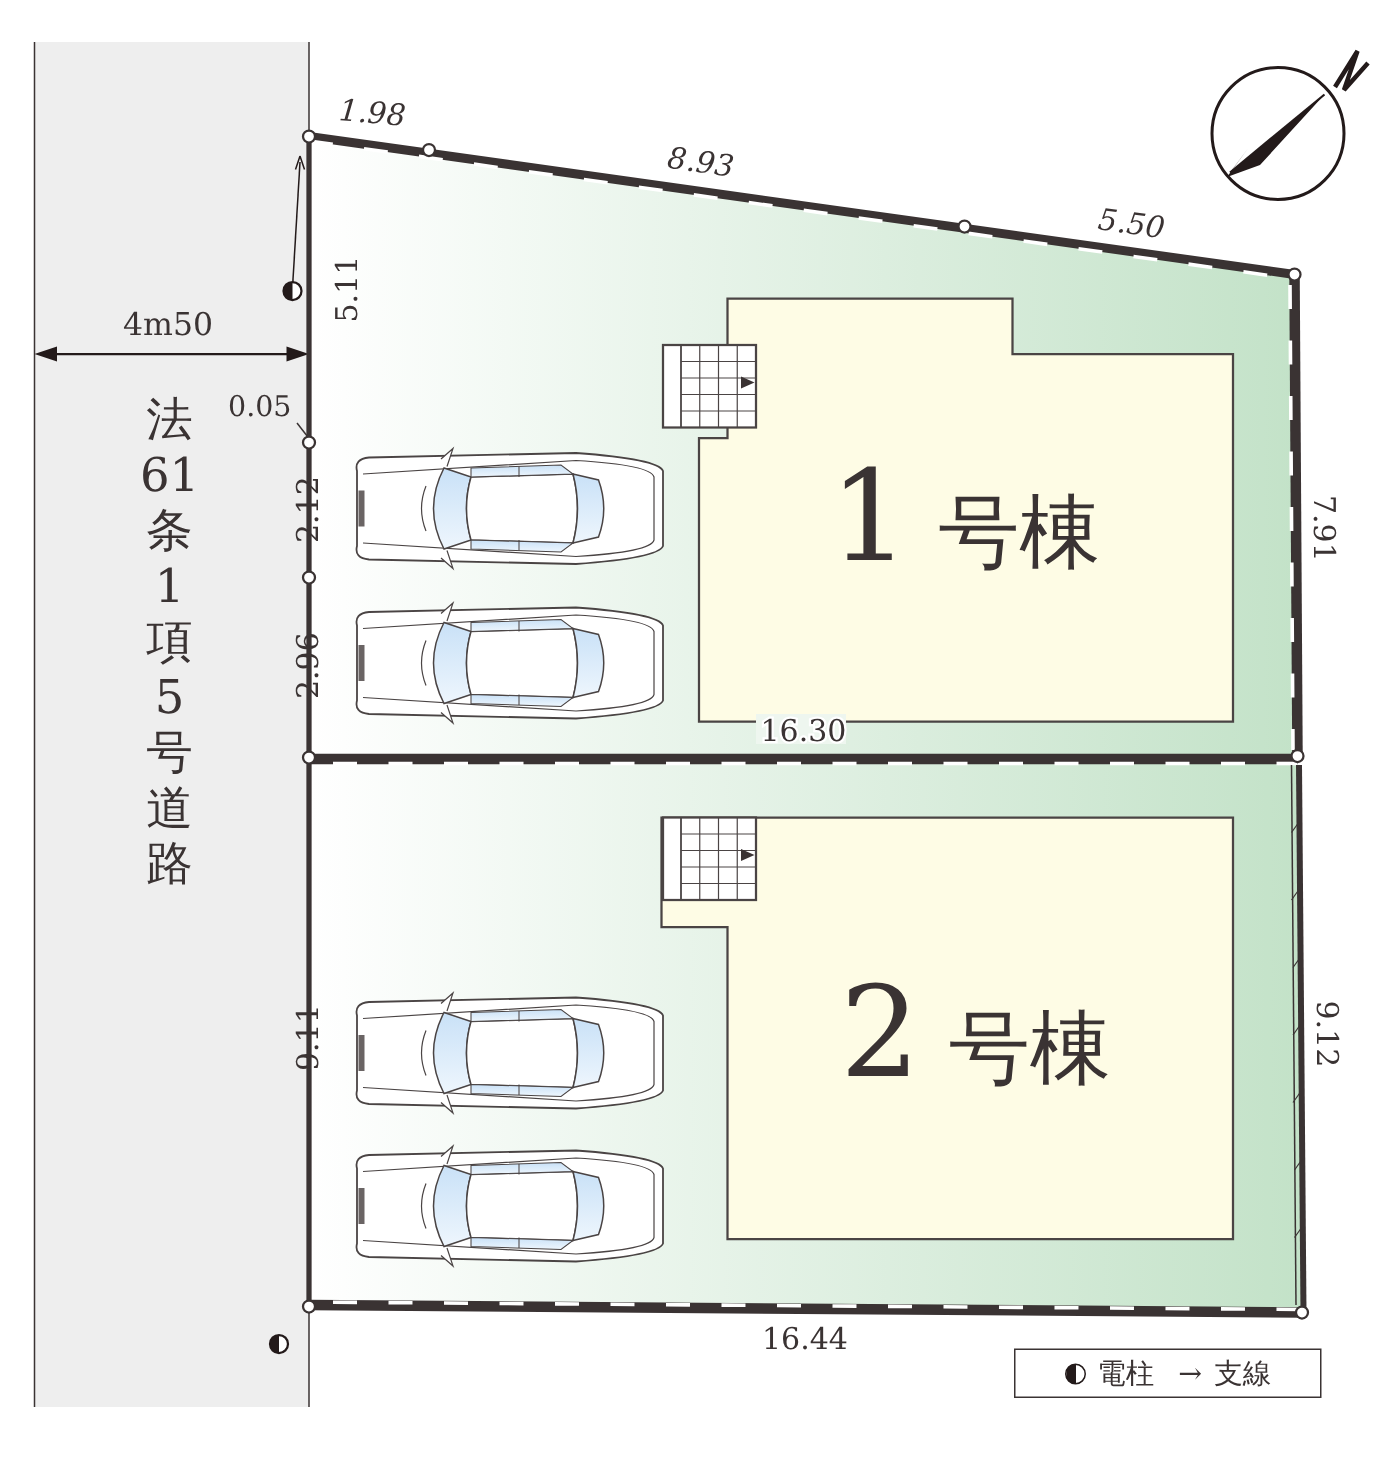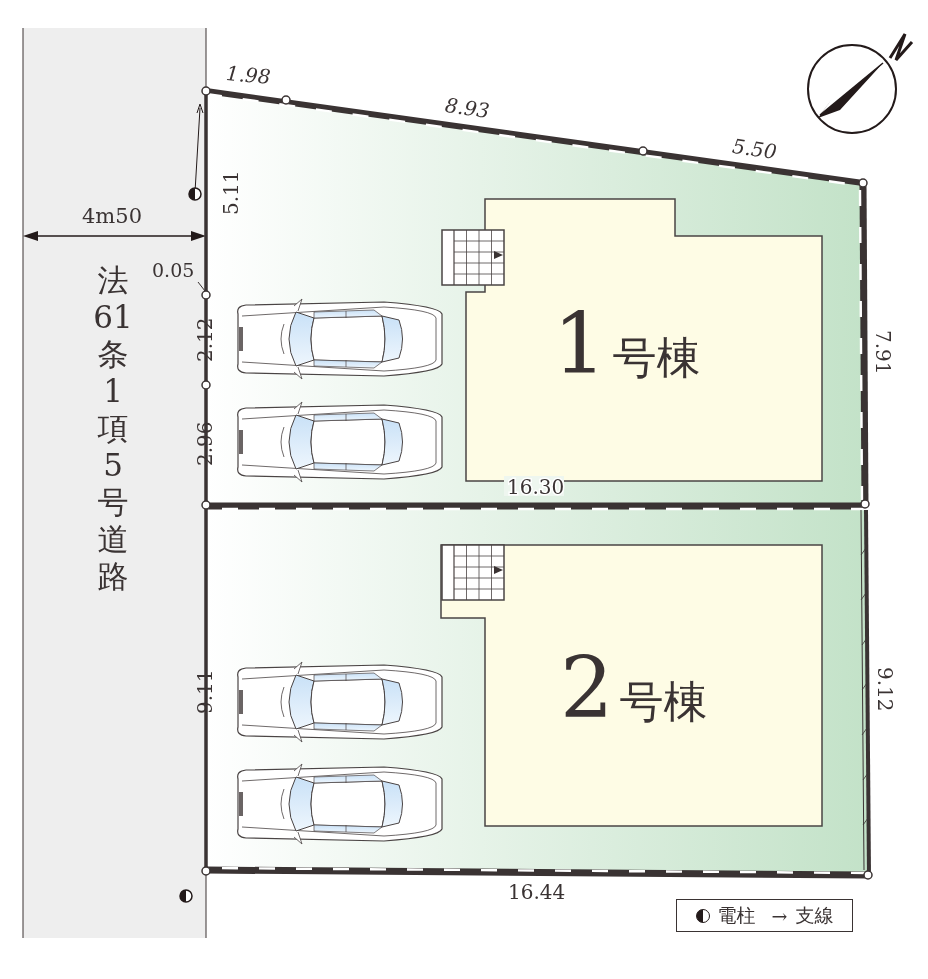--- a/index.html
+++ b/index.html
@@ -4,22 +4,22 @@
 <style>
   html,body{margin:0;padding:0;background:#ffffff;}
   body{width:928px;height:979px;position:relative;overflow:hidden;font-family:"DejaVu Serif","Liberation Serif",serif;color:#3a3333;}
   svg{position:absolute;left:0;top:0;}
   .dim{font-family:"DejaVu Serif","Liberation Serif",serif;fill:#3a3333;}
   .ital{font-style:italic;}
   .road-label{position:absolute;left:88px;top:262px;width:50px;display:flex;flex-direction:column;align-items:center;font-family:"DejaVu Serif","Liberation Serif",serif;font-size:31px;line-height:37px;color:#3a3333;}
   .road-label span{display:block;}
   .bldg-label{position:absolute;display:flex;align-items:baseline;color:#3a3333;font-family:"DejaVu Serif","Liberation Serif",serif;}
   .bldg-label .num{font-size:84px;line-height:1;}
-  .bldg-label .suffix{font-size:44px;line-height:1;margin-left:6px;}
-  .legend{position:absolute;left:676px;top:899px;width:177px;height:33px;border:1.5px solid #3a3333;box-sizing:border-box;background:#fff;display:flex;align-items:center;justify-content:center;gap:8px;font-size:19px;color:#3a3333;font-family:"DejaVu Serif","Liberation Serif",serif;}
+  .bldg-label .suffix{font-size:54px;line-height:1;margin-left:19px;}
+  .legend{position:absolute;left:676px;top:899px;width:205px;height:33px;border:1.5px solid #3a3333;box-sizing:border-box;background:#fff;display:flex;align-items:center;justify-content:center;gap:8px;font-size:19px;color:#3a3333;font-family:"DejaVu Serif","Liberation Serif",serif;}
   .legend .pole{display:inline-block;width:14px;height:14px;border-radius:50%;border:1.5px solid #231a1a;box-sizing:border-box;background:linear-gradient(90deg,#231a1a 50%,#fff 50%);}
 </style>
 </head>
 <body>
 
 <svg width="928" height="979" viewBox="0 0 928 979" xmlns="http://www.w3.org/2000/svg">
   <defs>
     <linearGradient id="lotGrad" x1="0" y1="0" x2="1" y2="0">
       <stop offset="0" stop-color="#ffffff"></stop>
       <stop offset="1" stop-color="#c3e2c8"></stop>

